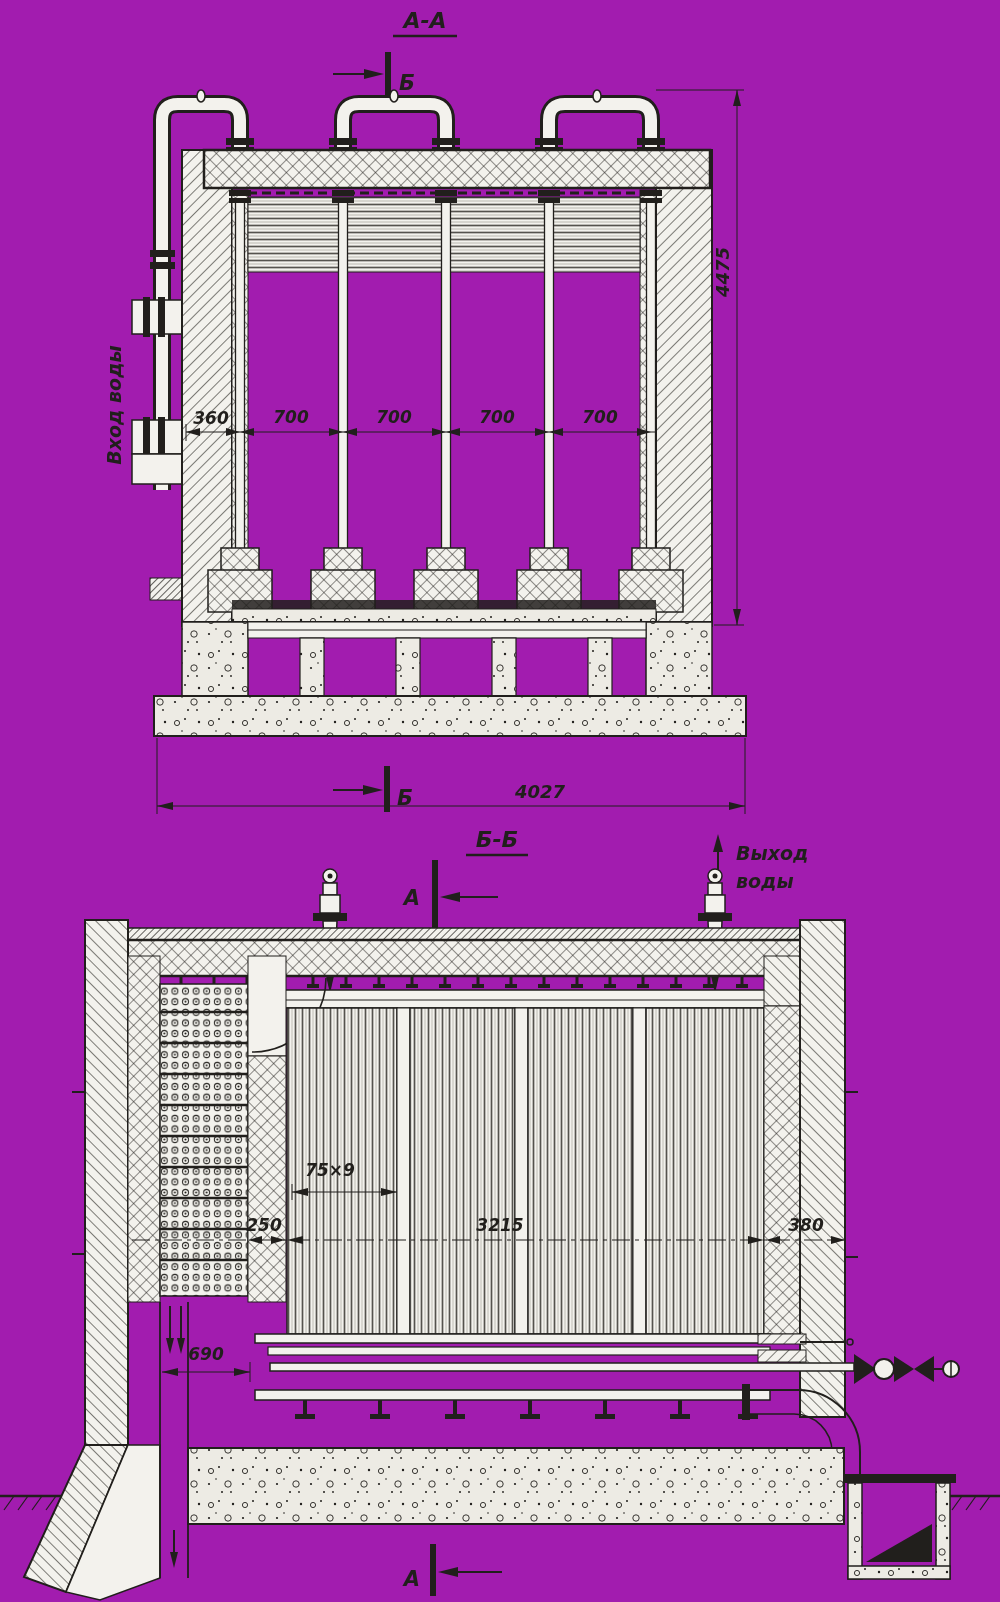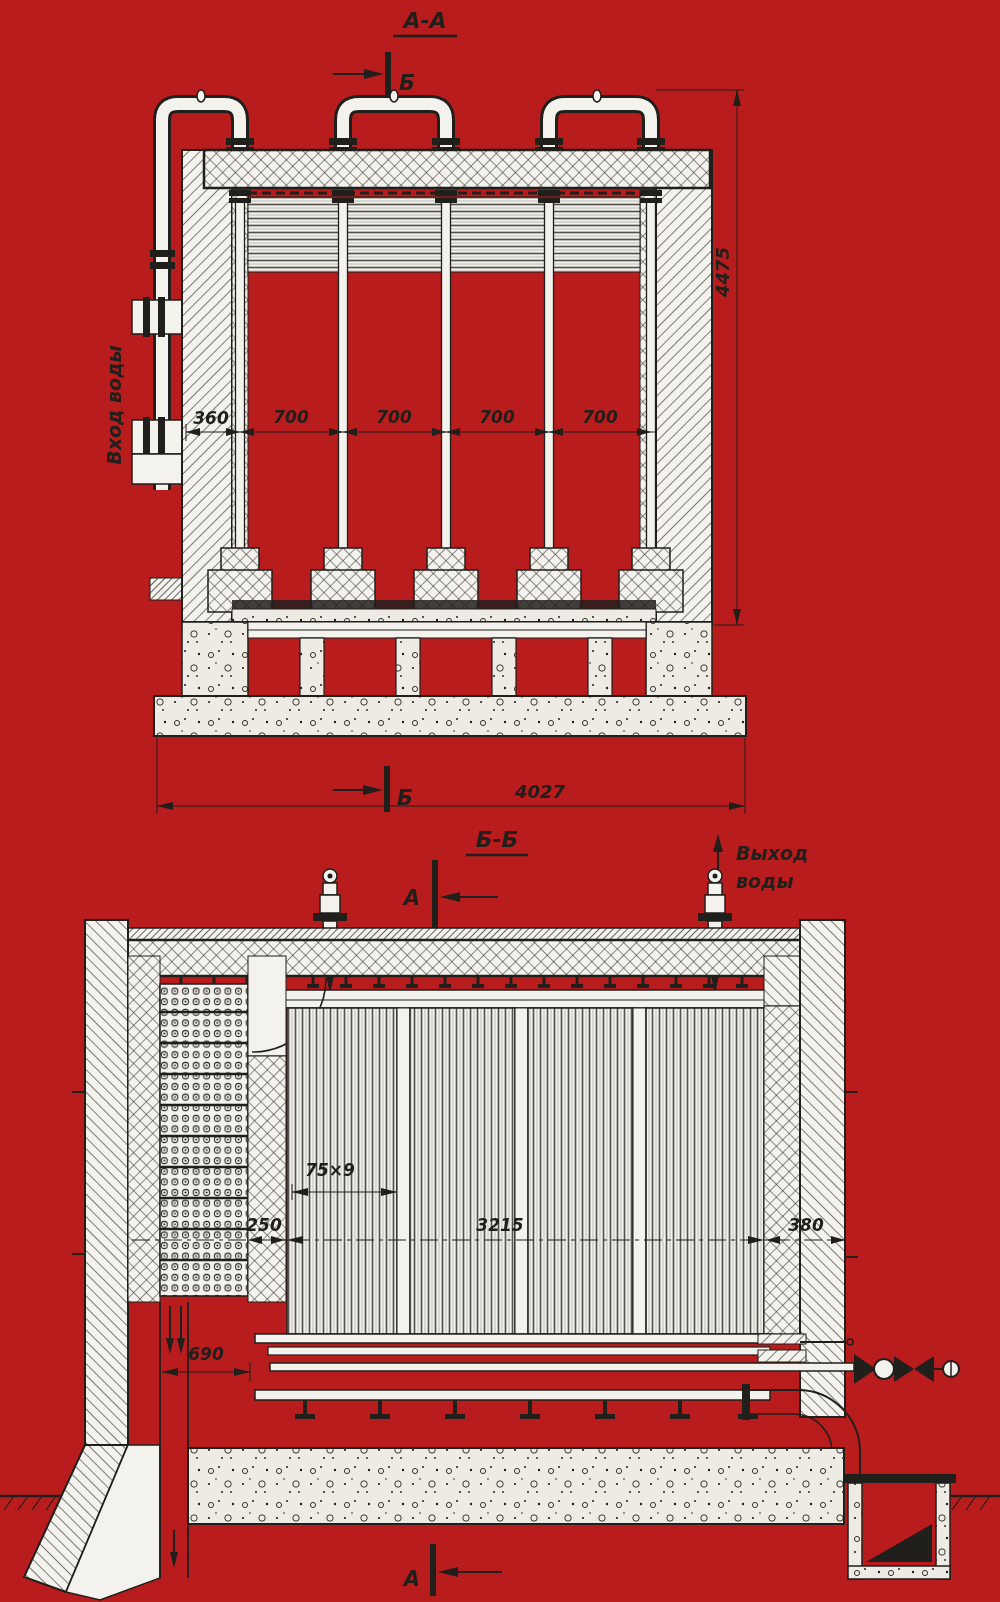--- a/index.html
+++ b/index.html
@@ -1,16 +1,16 @@
 <!DOCTYPE html>
 <html><head>
 <meta charset="utf-8">
 <style>
   html,body{margin:0;padding:0;background:#f3f2ed;}
-  .page{position:relative;width:1000px;height:1602px;background:#b91c1c;overflow:hidden;
+  .page{position:relative;width:1000px;height:1602px;background:#a21caf;overflow:hidden;
         font-family:"DejaVu Sans",sans-serif;}
   svg{display:block}
   .dim{font:italic 700 17px "DejaVu Sans",sans-serif;fill:#211f1c;}
   .dim18{font:italic 700 18px "DejaVu Sans",sans-serif;fill:#211f1c;}
   .ttl{font:italic 700 22px "DejaVu Sans",sans-serif;fill:#211f1c;}
   .cut{font:italic 700 21px "DejaVu Sans",sans-serif;fill:#211f1c;}
   .lbl{font:italic 700 19px "DejaVu Sans",sans-serif;fill:#211f1c;}
 </style>
 </head>
 <body>

